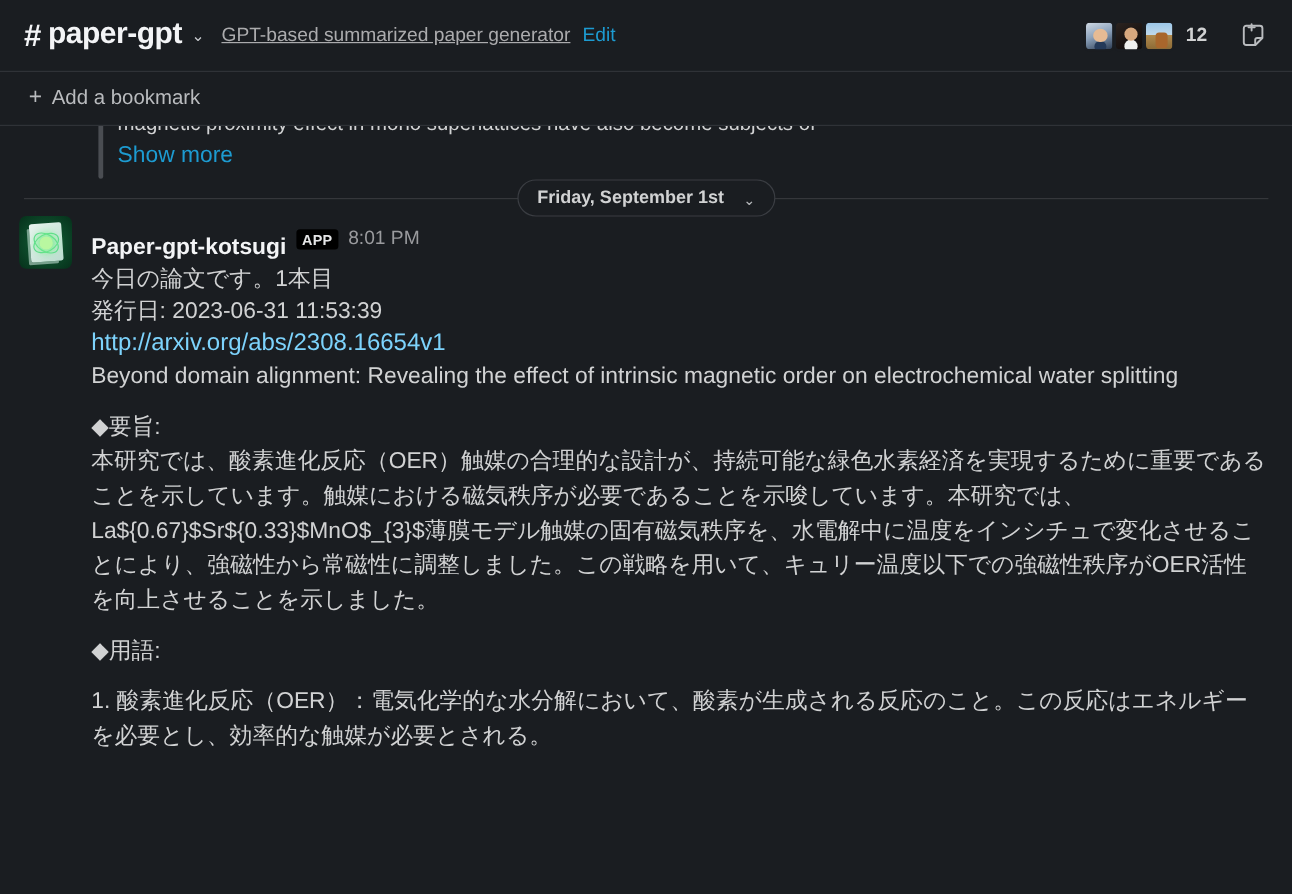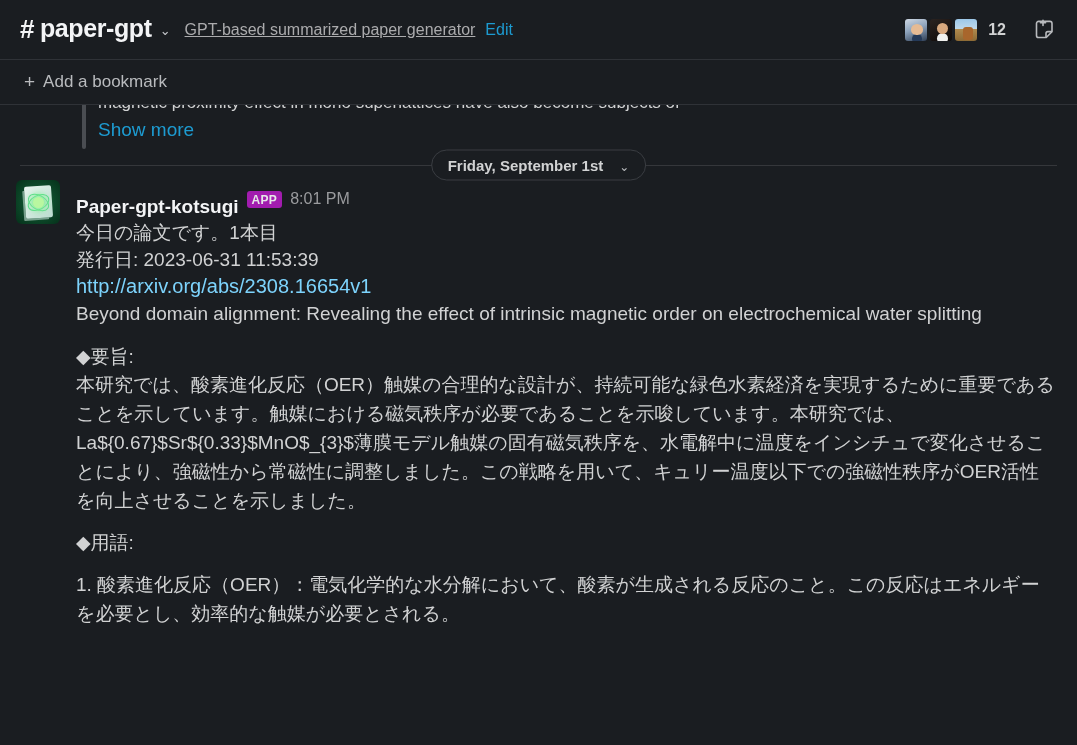--- a/index.html
+++ b/index.html
@@ -263,21 +263,21 @@
     margin-bottom: 1px;
   }
   .msg-author {
     color: #f3f4f6;
     font-size: 19px;
     font-weight: bold;
     cursor: pointer;
     margin-top: 16px;
   }
   .app-badge {
-    background: #a21caf;
+    background: #000000;
     color: #e6e7e8;
     font-size: 12px;
     font-weight: bold;
     letter-spacing: .3px;
     padding: 2px 5px 1px;
     border-radius: 3px;
     text-transform: uppercase;
   }
   .msg-time {
     color: #9a9b9e;

